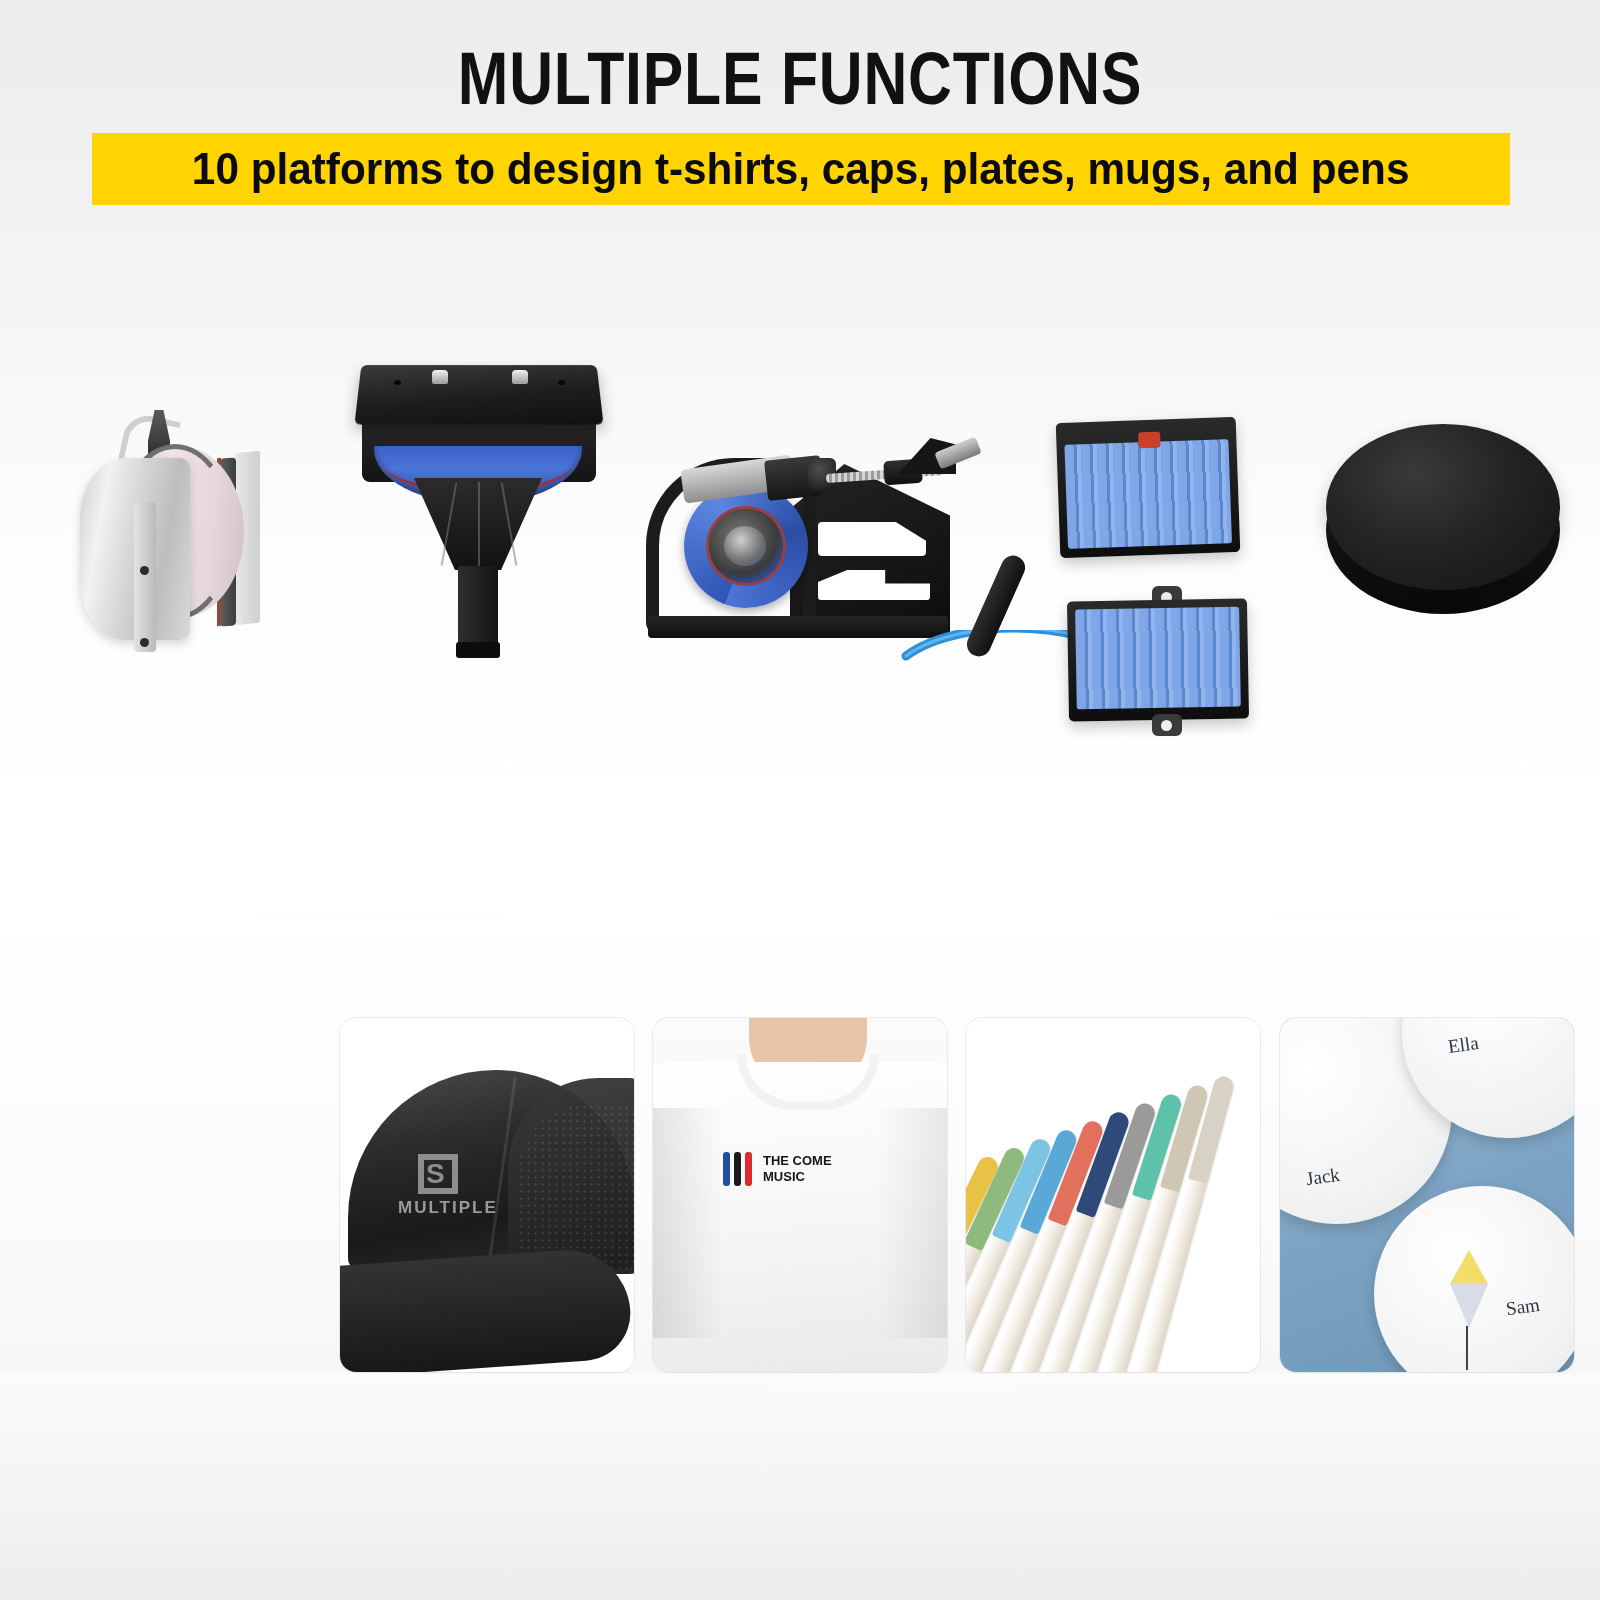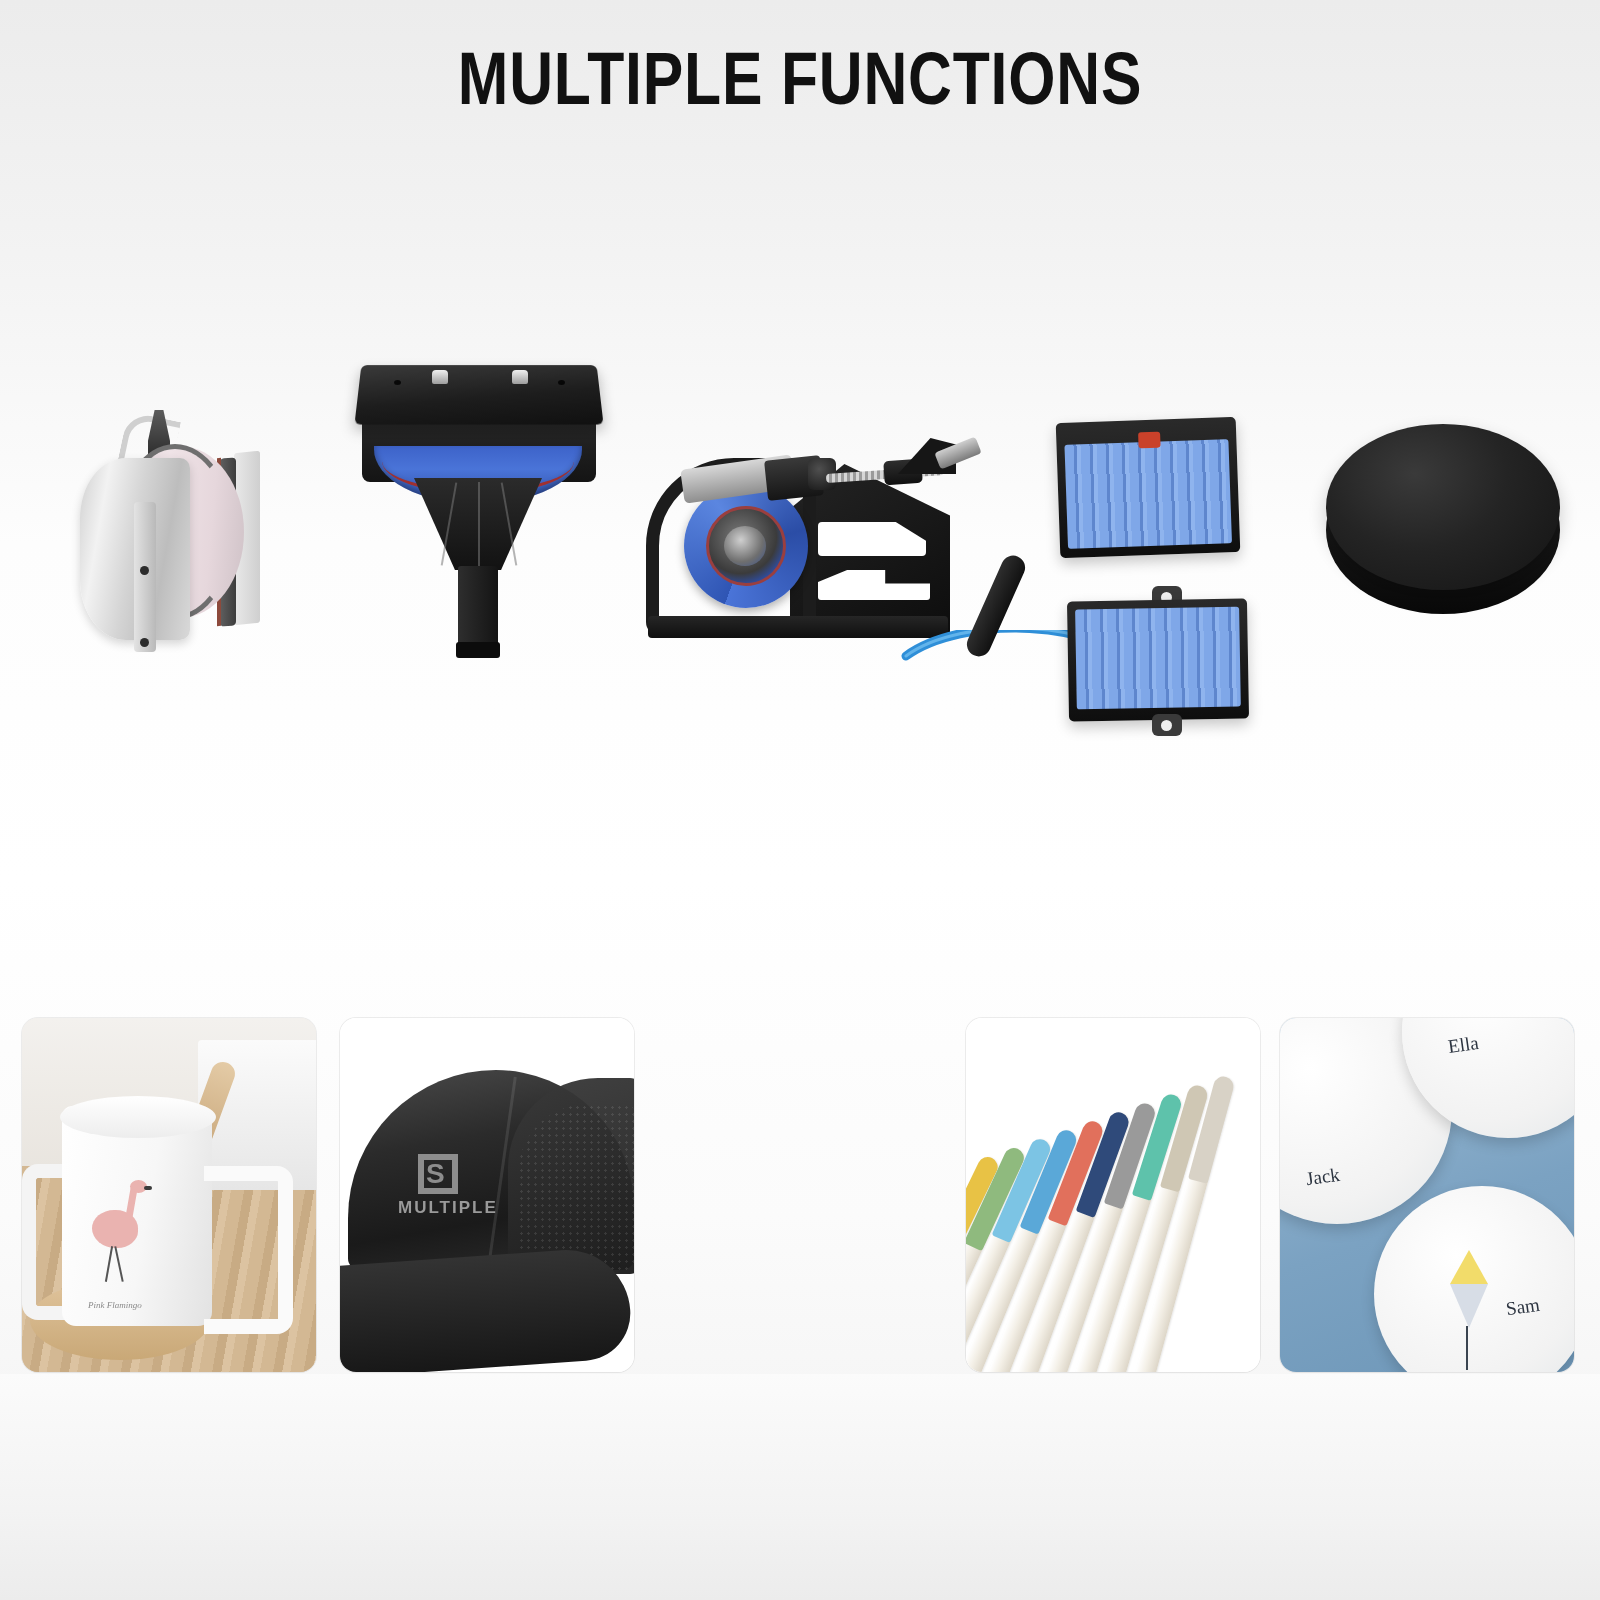--- a/index.html
+++ b/index.html
@@ -518,20 +518,23 @@
     position: absolute; left: 0; top: 1374px;
     width: 1600px; height: 226px;
     background: linear-gradient(180deg,#fbfbfb 0%,#f3f3f3 60%,#ececec 100%);
   }
 </style>
 </head>
 <body>
 
 <div id="header-block">
   <div id="main-title">MULTIPLE FUNCTIONS</div>
+  <div id="subtitle-banner">
+    <span id="subtitle-text">10 platforms to design t-shirts, caps, plates, mugs, and pens</span>
+  </div>
 </div>
 
 <div id="product-strip">
 
   <div class="product-item" id="product-mug-press">
     <div class="mug-handle"></div>
     <div class="mug-knob"></div>
     <div class="mug-back-plate"></div>
     <div class="mug-foam-strip"></div>
     <div class="mug-red-line"></div>
@@ -622,56 +625,54 @@
 
   <div class="timeline-label" style="left:152px;">Mug</div>
   <div class="timeline-label" style="left:472px;">Hat</div>
   <div class="timeline-label" style="left:800px;">Clothes</div>
   <div class="timeline-label" style="left:1126px;">Pens</div>
   <div class="timeline-label" style="left:1452px;">Plate</div>
 </div>
 
 <div id="thumb-row">
 
-  <div class="thumb" style="left:22px;">
-    <div class="thumb-inner">
-      <div class="t1-bg"></div>
-      <div class="t1-wall"></div>
-      <div class="t1-wood"></div>
-      <div class="t1-box"></div>
-      <div class="t1-board"></div>
-      <div class="t1-handle2"></div>
-      <div class="t1-spoon"></div>
-      <div class="t1-mug"></div>
-      <div class="t1-lid"></div>
-      <div class="t1-handle"></div>
-      <div class="t1-flamingo-body"></div>
-      <div class="t1-flamingo-neck"></div>
-      <div class="t1-flamingo-head"></div>
-      <div class="t1-flamingo-beak"></div>
-      <div class="t1-leg" style="left:86px; transform:rotate(10deg);"></div>
-      <div class="t1-leg" style="left:96px; transform:rotate(-12deg);"></div>
-      <div class="t1-script">Pink Flamingo</div>
-    </div>
-  </div>
 
   <div class="thumb" style="left:340px;">
     <div class="thumb-inner">
       <div class="t2-bg"></div>
       <div class="t2-crown"></div>
       <div class="t2-panel"></div>
       <div class="t2-mesh"></div>
       <div class="t2-seam"></div>
       <div class="t2-brim"></div>
       <div class="t2-logo-sq"></div>
       <div class="t2-logo-s">S</div>
       <div class="t2-logo-text">MULTIPLE</div>
     </div>
   </div>
 
+  <div class="thumb" style="left:653px;">
+    <div class="thumb-inner">
+      <div class="t3-bg"></div>
+      <div class="t3-neck-skin"></div>
+      <div class="t3-shirt"></div>
+      <div class="t3-collar"></div>
+      <div class="t3-shadow-l"></div>
+      <div class="t3-shadow-r"></div>
+      <div class="t3-logo">
+        <div class="t3-bar" id="bar0" style="background: rgb(31, 79, 160);"></div>
+        <div class="t3-bar" id="bar1" style="background: rgb(26, 26, 26);"></div>
+        <div class="t3-bar" id="bar2" style="background: rgb(221, 43, 43);"></div>
+        <div class="t3-logo-text">
+          <div>THE COME</div>
+          <div>MUSIC</div>
+        </div>
+      </div>
+    </div>
+  </div>
 
   <div class="thumb" style="left:966px;">
     <div class="thumb-inner" id="pens-canvas">
       <div class="t4-bg"></div>
     <div class="t4-pen" style="left: 16px; top: 140px; transform: rotate(26deg); background: linear-gradient(90deg, rgb(255, 255, 255), rgb(243, 239, 230) 45%, rgb(221, 214, 200)); box-shadow: rgba(0, 0, 0, 0.1) 1px 0px 2px;">
           <div class="t4-cap" style="background: rgb(232, 194, 69);"></div>
         </div>
         <div class="t4-pen" style="left: 42px; top: 131px; transform: rotate(24.8deg); background: linear-gradient(90deg, rgb(255, 255, 255), rgb(243, 239, 230) 45%, rgb(221, 214, 200)); box-shadow: rgba(0, 0, 0, 0.1) 1px 0px 2px;">
           <div class="t4-cap" style="background: rgb(143, 186, 126);"></div>
         </div>

